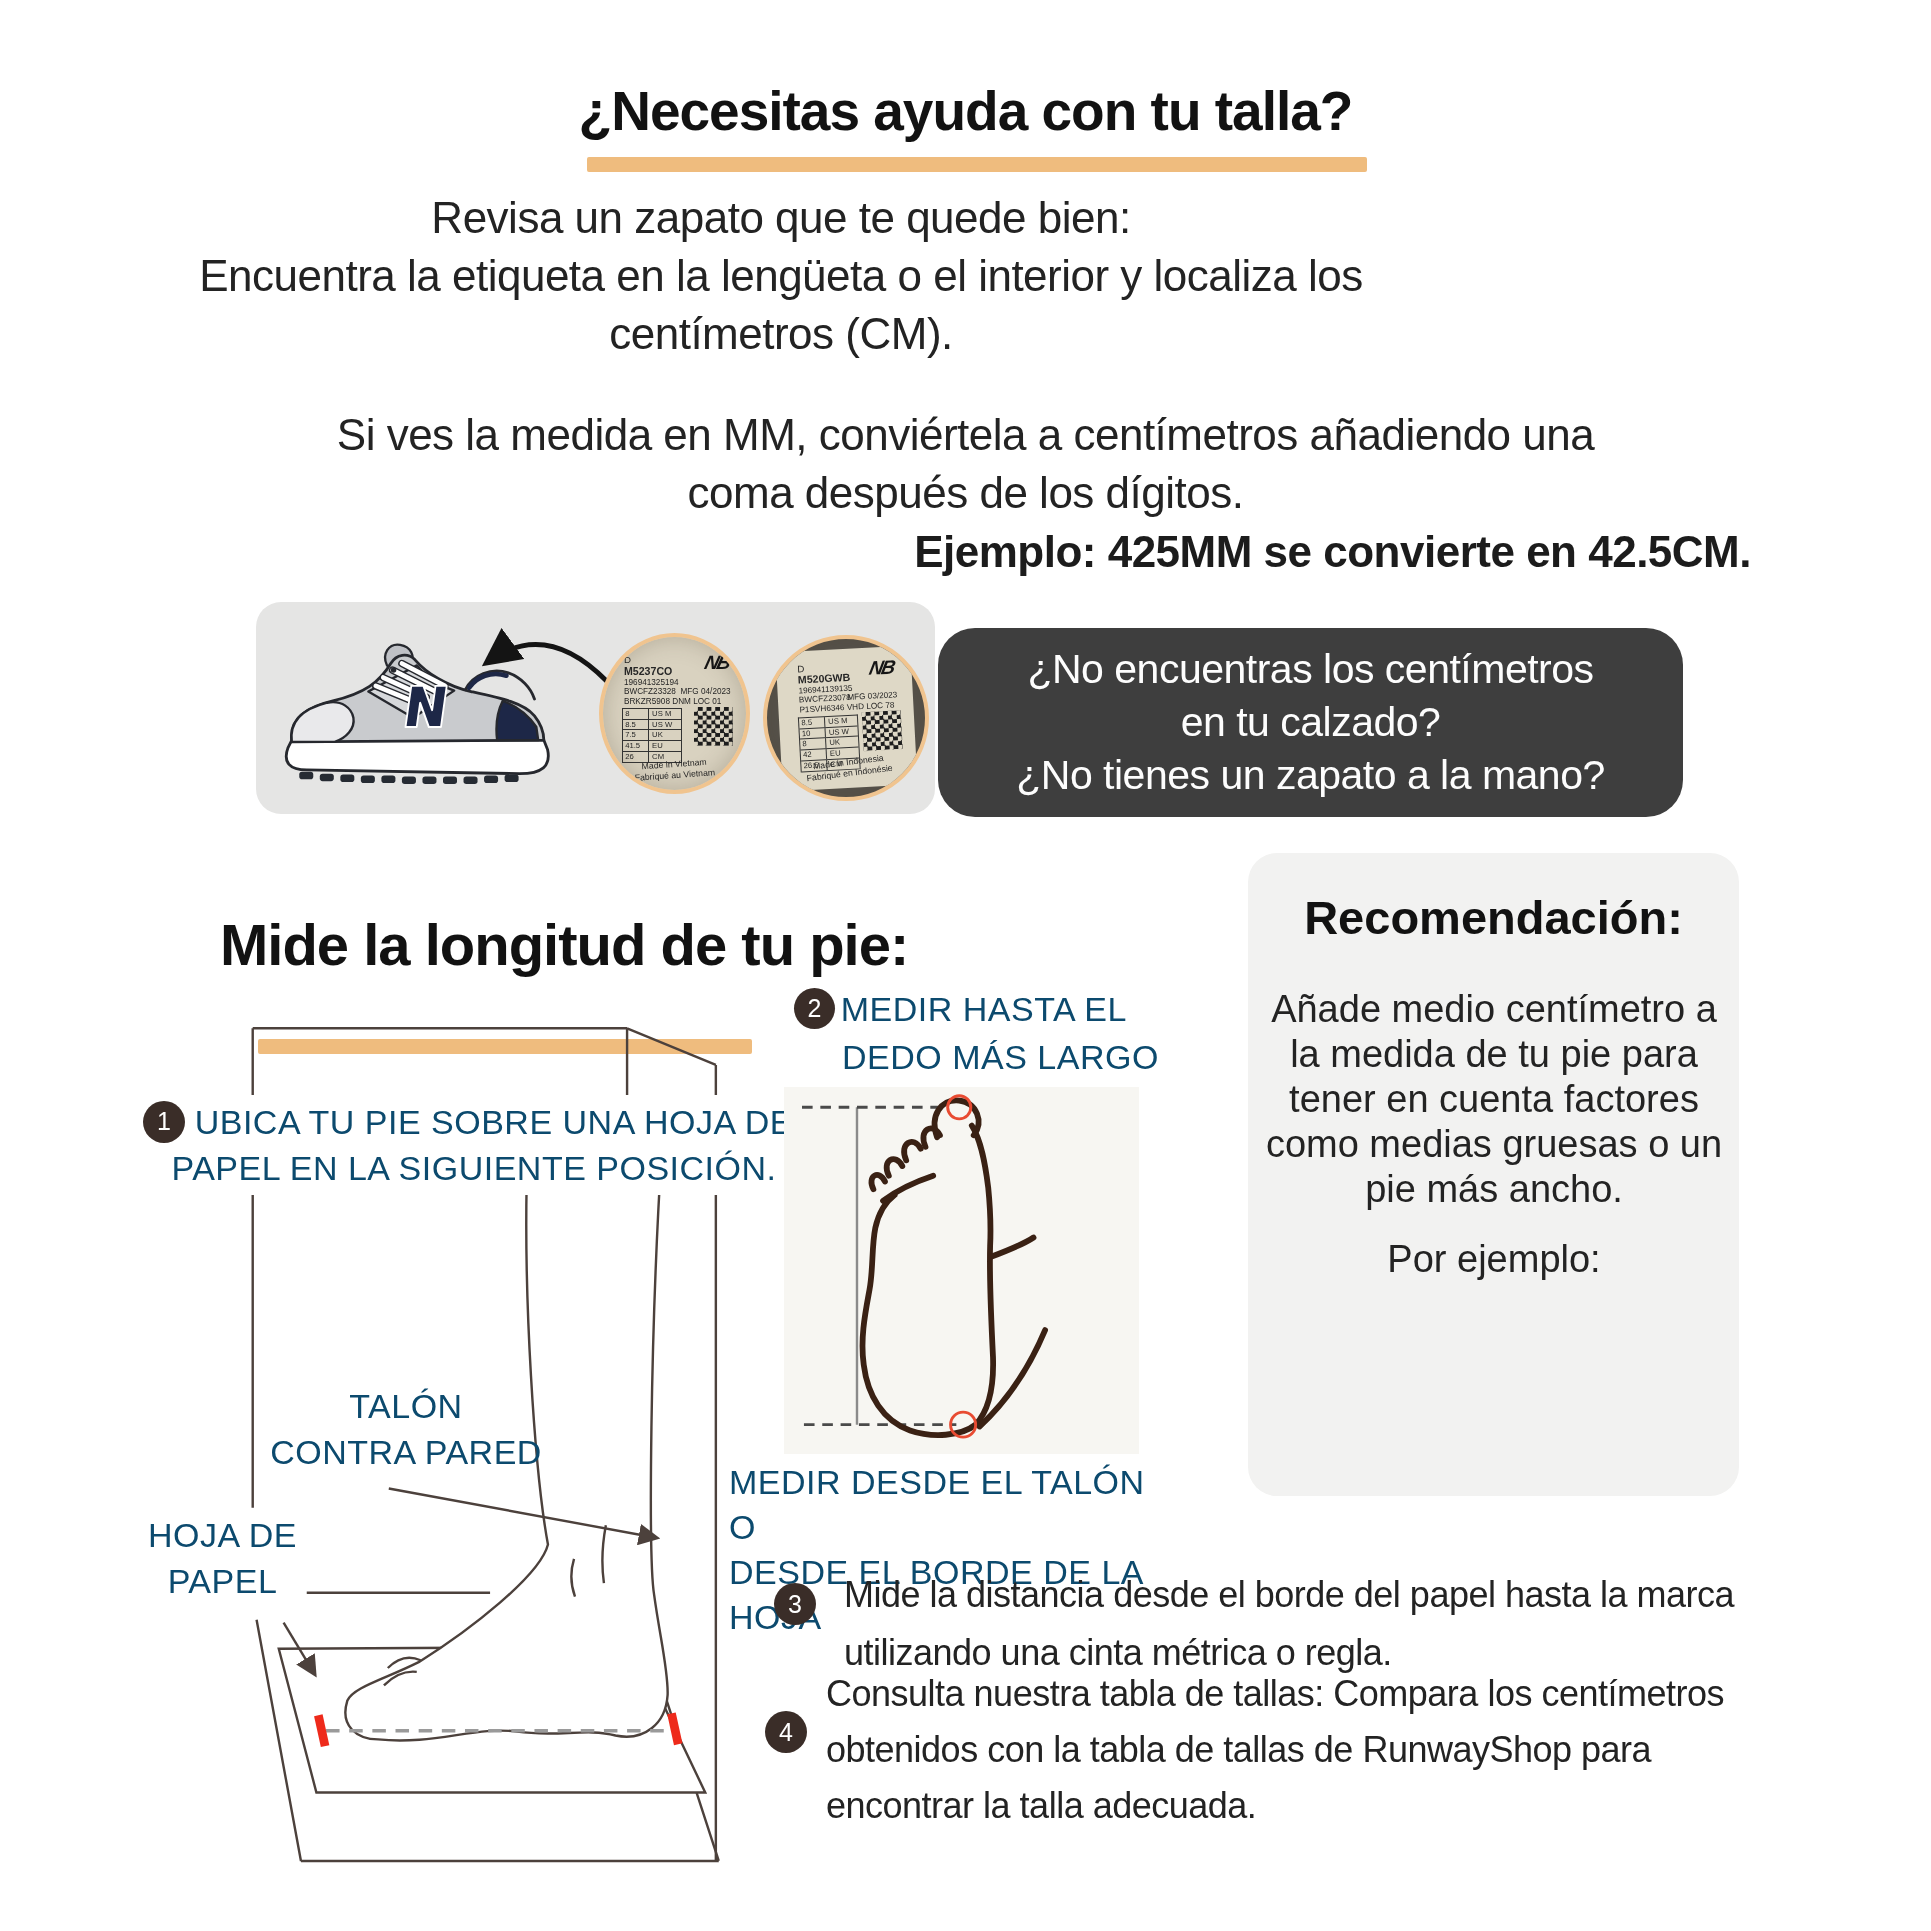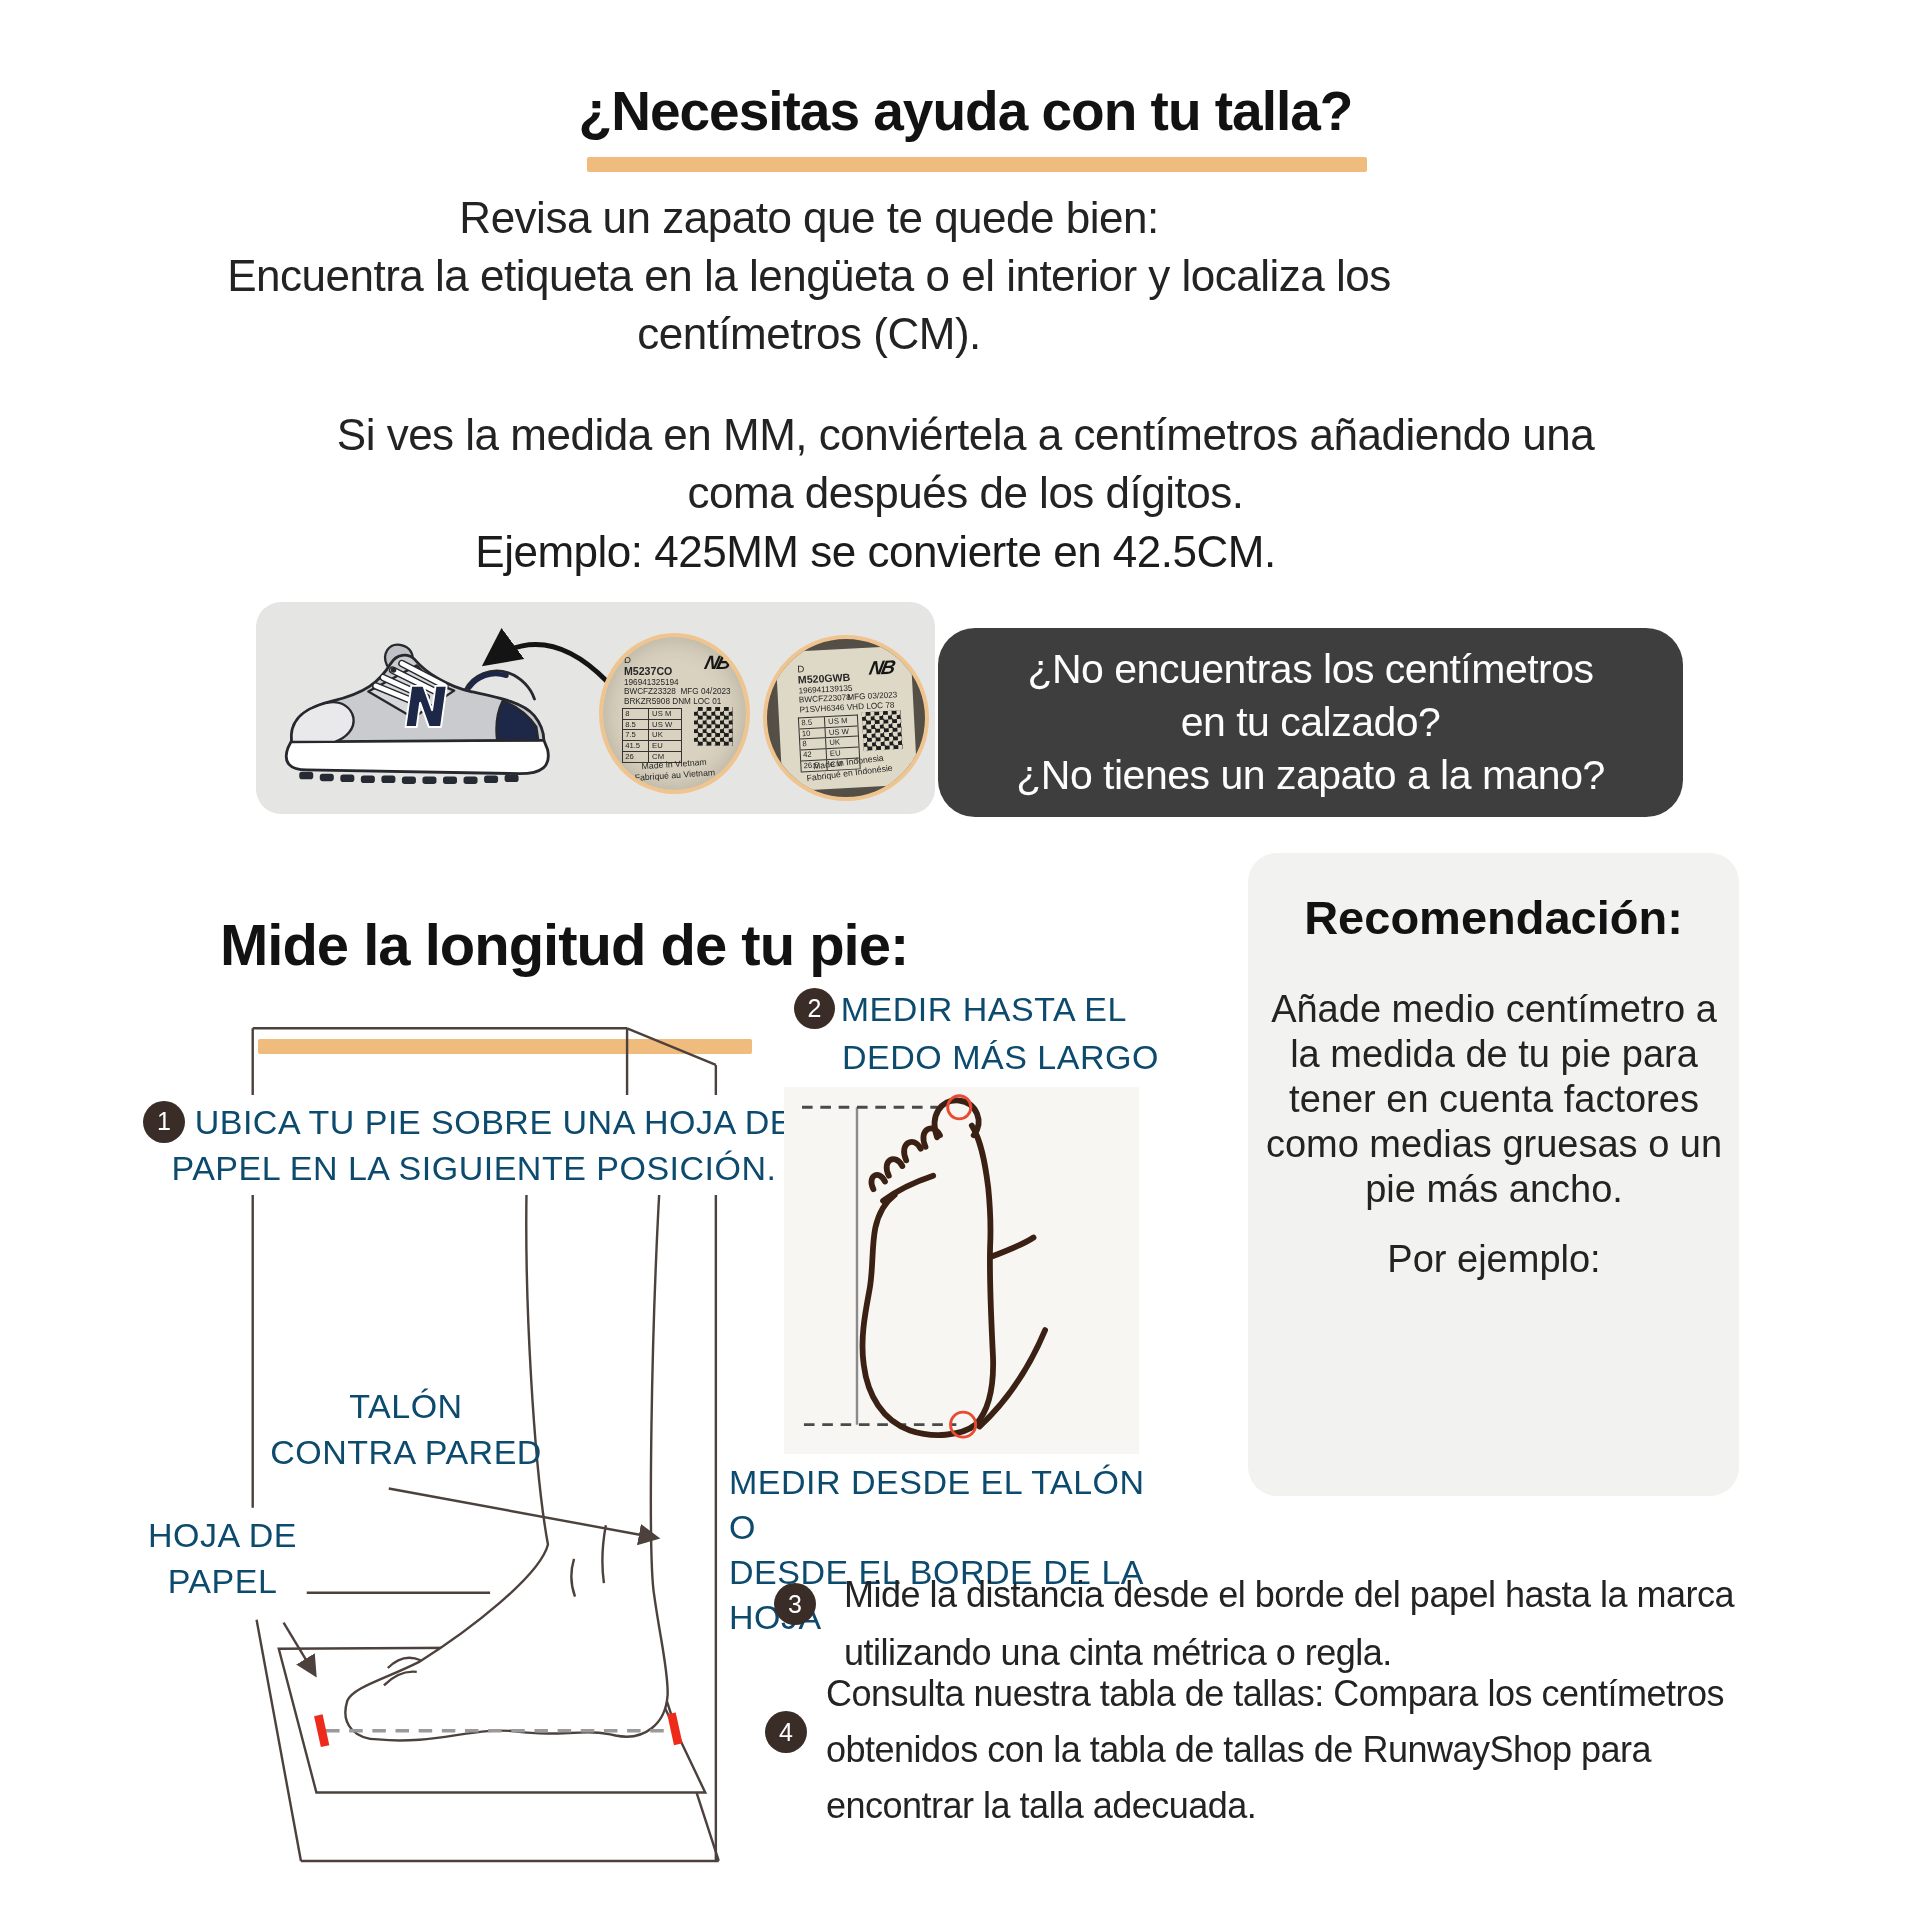--- a/index.html
+++ b/index.html
@@ -6,23 +6,23 @@
   .page{position:relative;width:1931px;height:1931px;background:#ffffff;overflow:hidden;
         font-family:"Liberation Sans",sans-serif;color:#1c1c1c;}
   .abs{position:absolute;}
   .ctr{text-align:center;}
 
   
   .title{left:0;top:79px;width:1931px;text-align:center;font-size:55px;font-weight:700;letter-spacing:-1px;color:#121212;}
   .bar{background:#efbc7e;height:14.5px;border-radius:1.9px;}
   .bar1{left:587px;top:157px;width:780px;}
   .p{font-size:44px;font-weight:400;color:#232323;letter-spacing:-0.5px;line-height:58px;}
-  .intro{left:0;top:189px;width:1562px;padding-left:28px;}
+  .intro{left:0;top:189px;width:1562px;}
   .mm{left:0;top:406px;width:1931px;}
-  .example{left:0;top:527px;width:1751px;text-align:center;font-size:44px;font-weight:400;letter-spacing:-0.5px;}
+  .example{left:0;top:527px;width:1751px;text-align:right;font-size:44px;font-weight:700;letter-spacing:-0.5px;}
 
   
   .shoebox{left:256px;top:602px;width:679px;height:212px;background:#e5e5e4;border-radius:25px;}
   .darkbox{left:938px;top:628px;width:745px;height:189px;background:#3e3e3e;border-radius:37px;
            display:flex;flex-direction:column;justify-content:center;}
   .darkline{text-align:center;font-size:41px;line-height:53px;color:#fdfdfd;font-weight:400;letter-spacing:-0.5px;}
 
   .oval{position:absolute;border:4.8px solid #f0c48f;border-radius:50%;overflow:hidden;background:#d9d2c0;
         box-shadow:inset 0 0 25px rgba(70,60,40,.25);}
   .oval1{left:599px;top:633px;width:143px;height:153px;}

